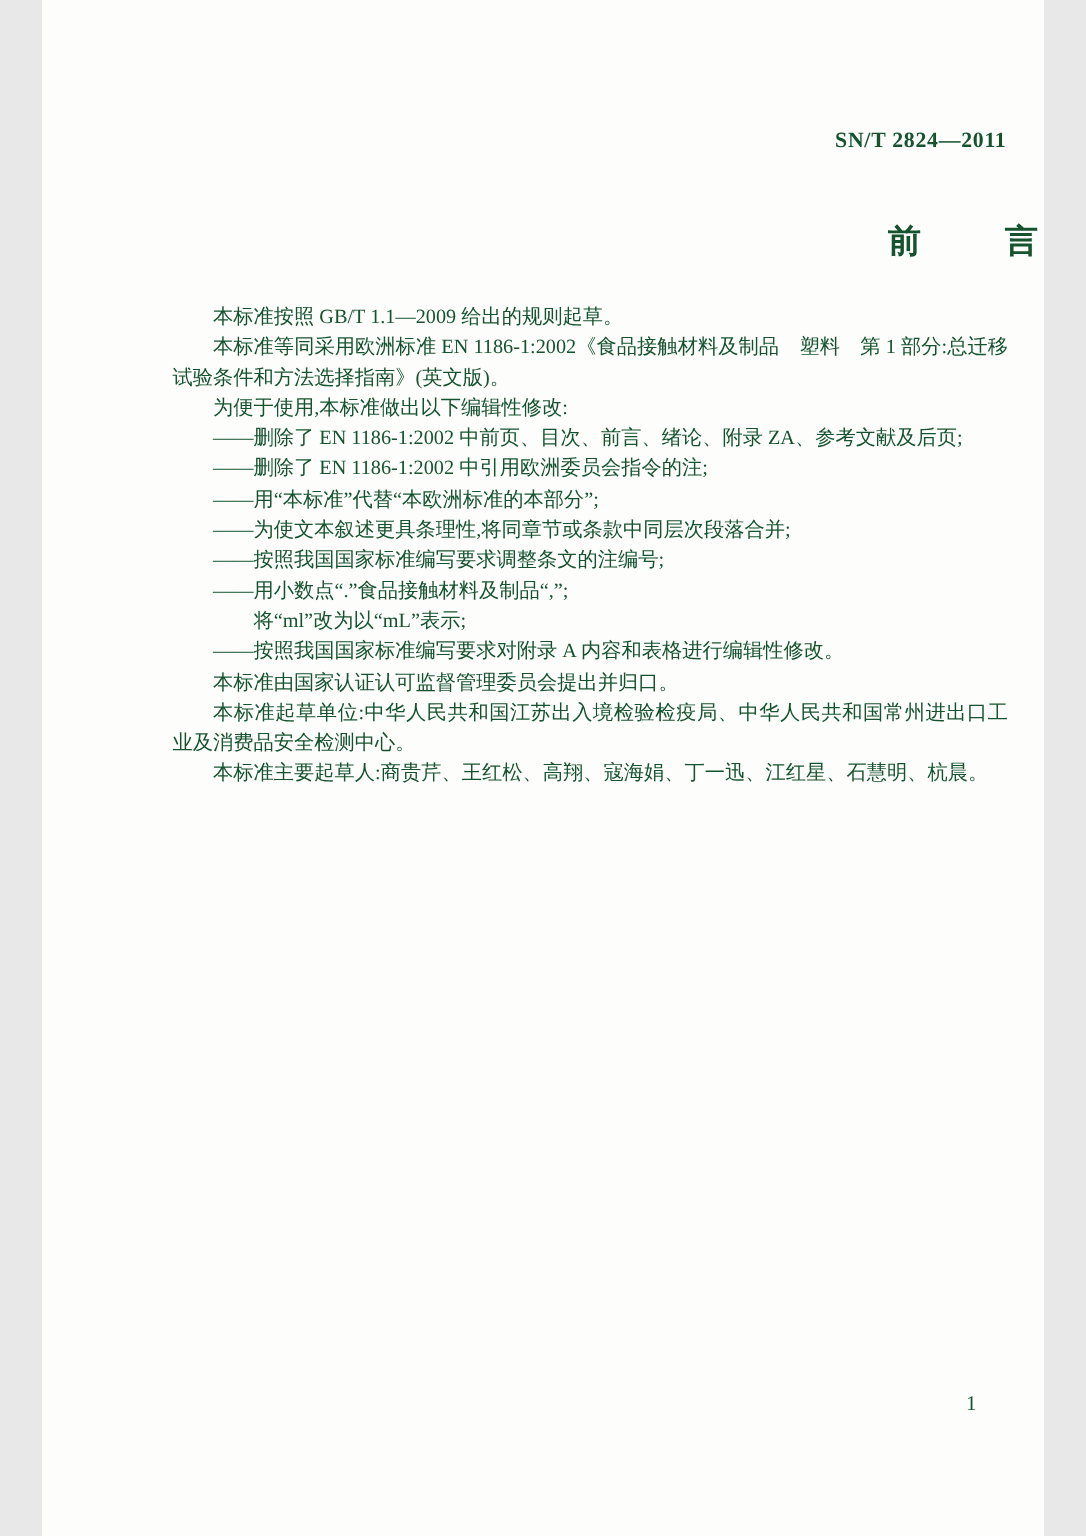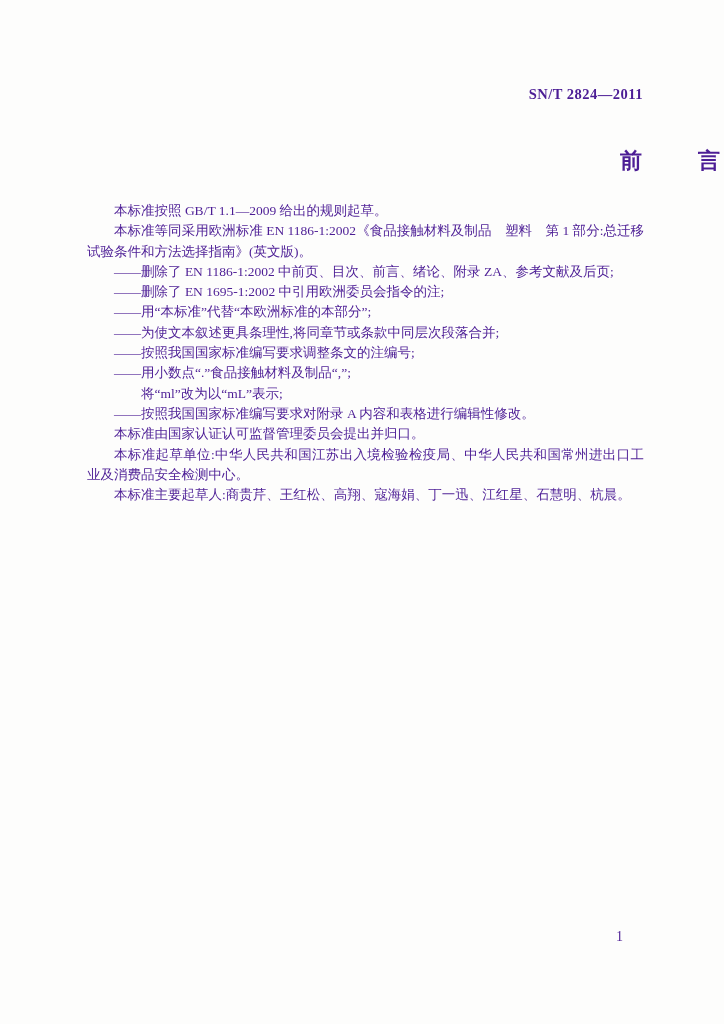--- a/index.html
+++ b/index.html
@@ -1,23 +1,23 @@
 <!DOCTYPE html>
 <html><head>
 <meta charset="utf-8">
 <style>
   html, body { margin: 0; padding: 0; background: #e8e8e8; }
   .page {
     position: relative;
-    width: 724px;
+    width: 668px;
     height: 1024px;
     margin: 0 auto;
     background: #fdfdfc;
     font-family: "Liberation Serif", "DejaVu Serif", serif;
-    color: #4c1d95;
+    color: #14532d;
     overflow: hidden;
   }
   .header-number {
     position: absolute;
     top: 86px;
     left: 0;
     width: 643px;
     text-align: right;
     font-size: 14.5px;
     font-weight: 700;
@@ -60,22 +60,23 @@
 <body>
 
 <div class="page">
   <div class="header-number">SN/T 2824—2011</div>
 
   <h1 class="title">前　　言</h1>
 
   <div class="body-text">
       <p class="indent">本标准按照 GB/T 1.1—2009 给出的规则起草。</p>
       <p class="indent">本标准等同采用欧洲标准 EN 1186-1:2002《食品接触材料及制品　塑料　第 1 部分:总迁移试验条件和方法选择指南》(英文版)。</p>
+      <p class="indent">为便于使用,本标准做出以下编辑性修改:</p>
       <p class="dash">——删除了 EN 1186-1:2002 中前页、目次、前言、绪论、附录 ZA、参考文献及后页;</p>
-      <p class="dash">——删除了 EN 1695-1:2002 中引用欧洲委员会指令的注;</p>
+      <p class="dash">——删除了 EN 1186-1:2002 中引用欧洲委员会指令的注;</p>
       <p class="dash">——用“本标准”代替“本欧洲标准的本部分”;</p>
       <p class="dash">——为使文本叙述更具条理性,将同章节或条款中同层次段落合并;</p>
       <p class="dash">——按照我国国家标准编写要求调整条文的注编号;</p>
       <p class="dash">——用小数点“.”食品接触材料及制品“,”;</p>
       <p class="cont">将“ml”改为以“mL”表示;</p>
       <p class="dash">——按照我国国家标准编写要求对附录 A 内容和表格进行编辑性修改。</p>
       <p class="indent">本标准由国家认证认可监督管理委员会提出并归口。</p>
       <p class="indent">本标准起草单位:中华人民共和国江苏出入境检验检疫局、中华人民共和国常州进出口工业及消费品安全检测中心。</p>
       <p class="indent">本标准主要起草人:商贵芹、王红松、高翔、寇海娟、丁一迅、江红星、石慧明、杭晨。</p>
     </div>

